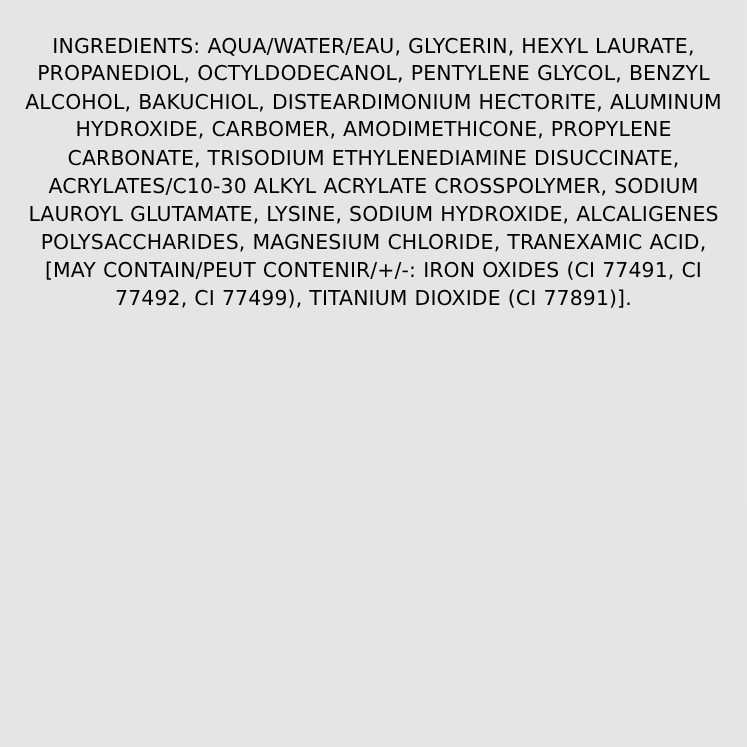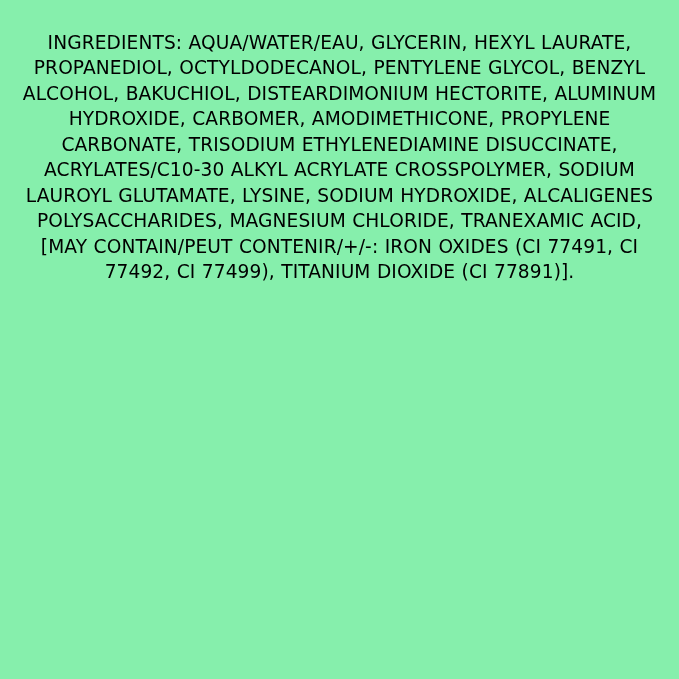--- a/index.html
+++ b/index.html
@@ -11,21 +11,21 @@
     height: 679px;
     background: #ffffff;
     font-family: "DejaVu Sans", sans-serif;
     overflow: hidden;
   }
   .page {
     width: 679px;
     height: 679px;
     box-sizing: border-box;
     padding: 30px 14px 0 14px;
-    background: #86efac;
+    background: #e5e5e5;
   }
   .ingredients-text {
     font-family: "DejaVu Sans", sans-serif;
     font-size: 18.6px;
     line-height: 1.37;
     color: #000000;
     text-align: center;
     letter-spacing: 0.1px;
     word-spacing: 0.4px;
     margin: 0;

